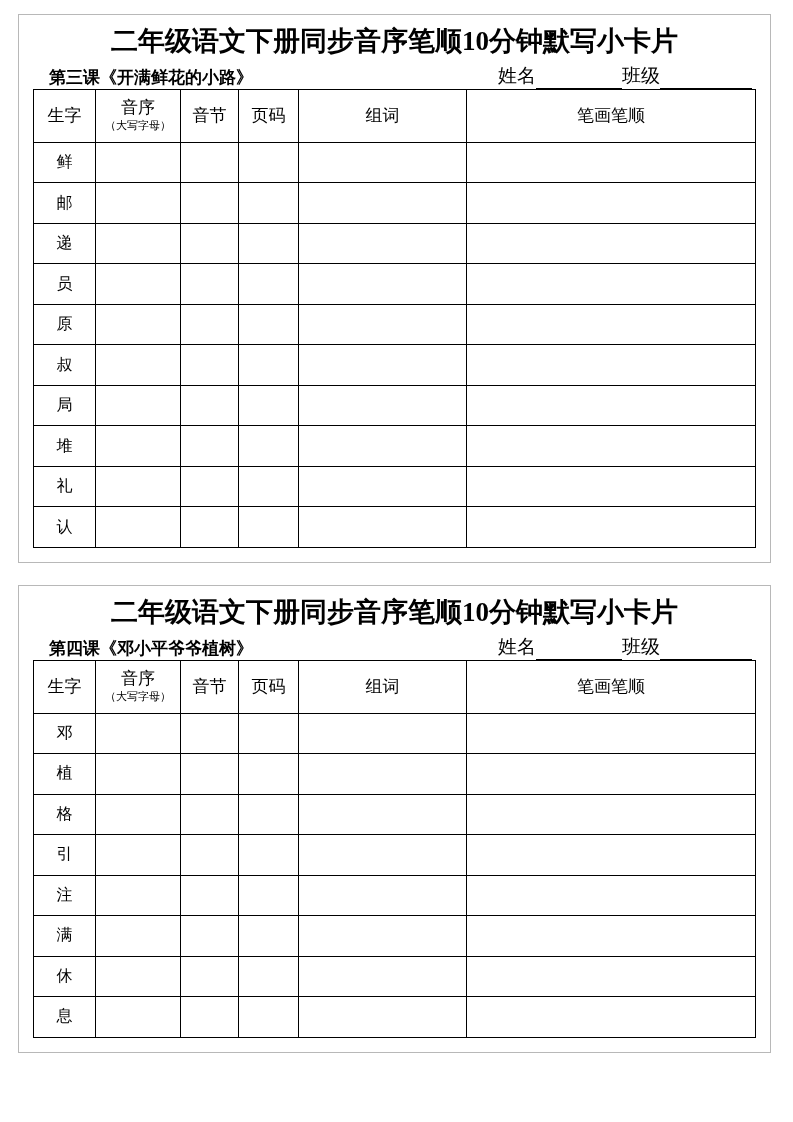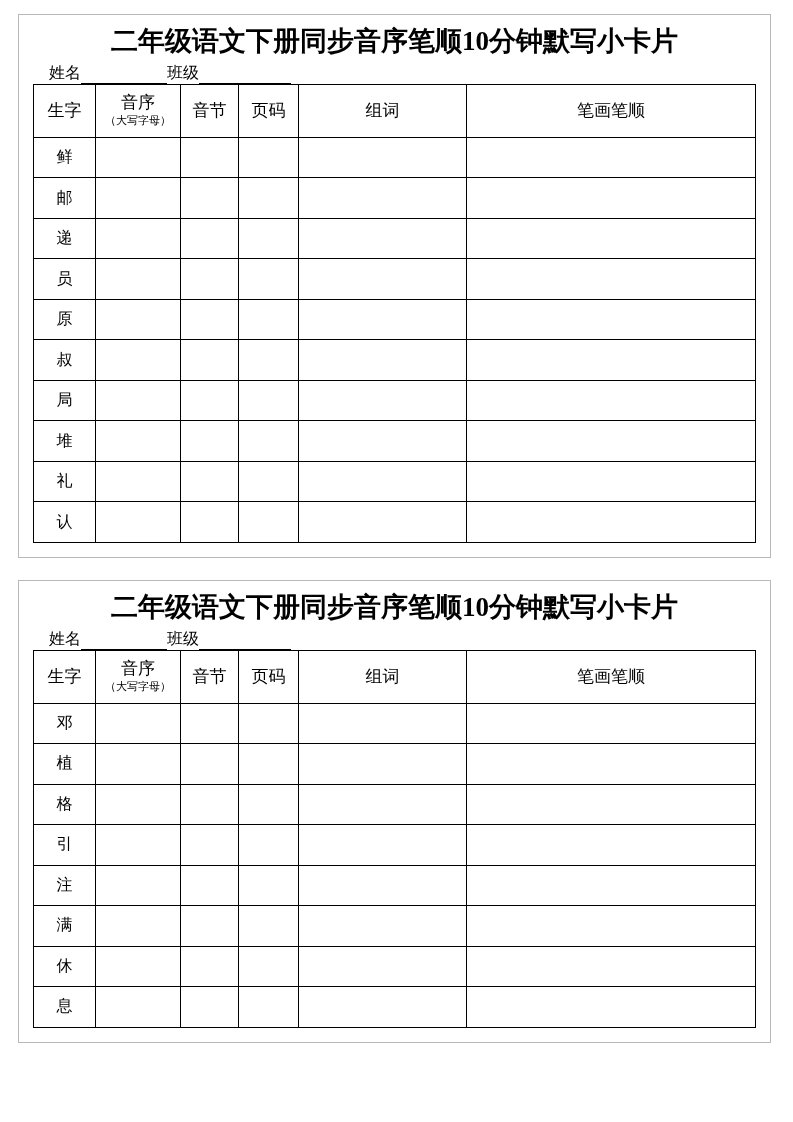--- a/index.html
+++ b/index.html
@@ -48,21 +48,21 @@
     font-size: 17px;
     font-weight: bold;
     white-space: nowrap;
   }
   .name-class {
     display: flex;
     align-items: flex-end;
     font-size: 15px;
     white-space: nowrap;
   }
-  .field-label { font-size: 16px; }
+  .field-label { font-size: 19px; }
   .blank {
     display: inline-block;
     border-bottom: 1px solid #000;
     height: 15px;
   }
   .blank-name { width: 86px; }
   .blank-class { width: 92px; }
 
   table.sheet {
     width: 100%;
@@ -95,20 +95,21 @@
   .char-cell { font-size: 17px; }
 </style>
 </head>
 <body>
 
 <div class="page">
 
   <div class="card">
     <div class="card-title">二年级语文下册同步音序笔顺10分钟默写小卡片</div>
     <div class="meta-row">
+      <div class="lesson">第三课《开满鲜花的小路》</div>
       <div class="name-class">
         <span class="field-label">姓名</span>
         <span class="blank blank-name"></span>
         <span class="field-label">班级</span>
         <span class="blank blank-class"></span>
       </div>
     </div>
 
     <table class="sheet">
       <colgroup>
@@ -223,20 +224,21 @@
           <td></td>
           <td></td>
         </tr>
       </tbody>
     </table>
   </div>
 
   <div class="card">
     <div class="card-title">二年级语文下册同步音序笔顺10分钟默写小卡片</div>
     <div class="meta-row">
+      <div class="lesson">第四课《邓小平爷爷植树》</div>
       <div class="name-class">
         <span class="field-label">姓名</span>
         <span class="blank blank-name"></span>
         <span class="field-label">班级</span>
         <span class="blank blank-class"></span>
       </div>
     </div>
 
     <table class="sheet">
       <colgroup>

